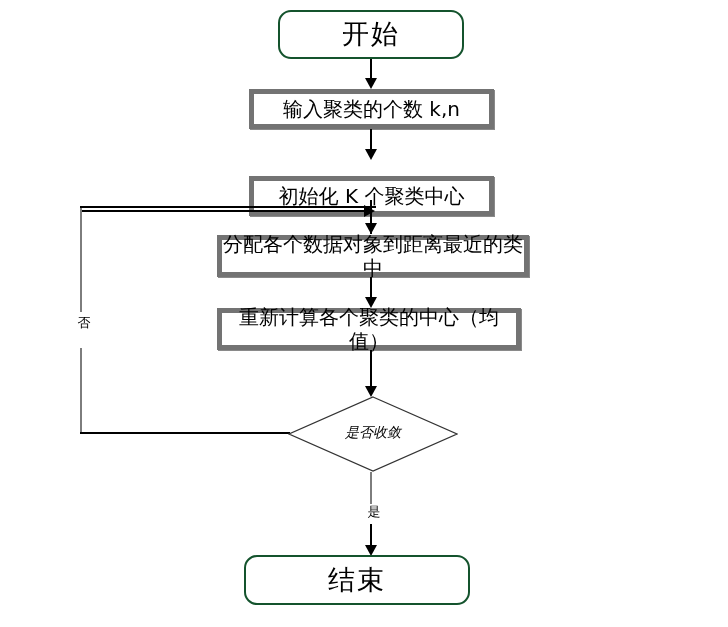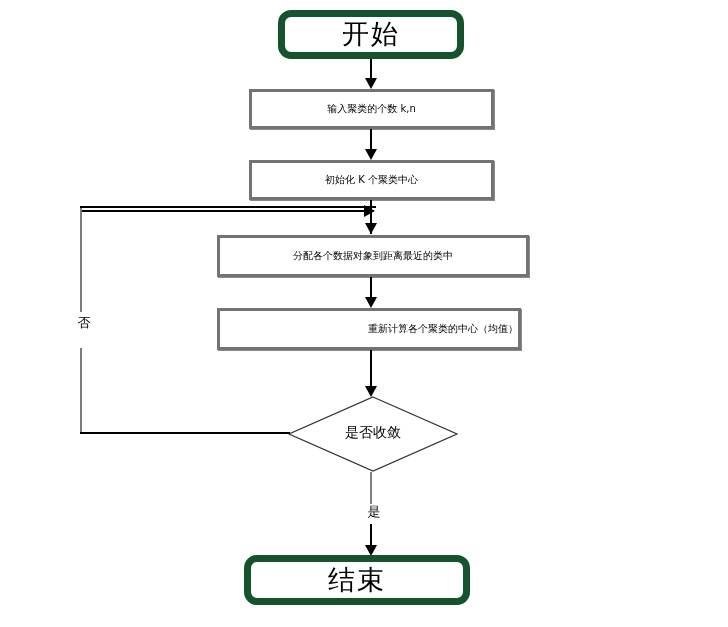--- a/index.html
+++ b/index.html
@@ -23,30 +23,30 @@
     display: flex;
     align-items: center;
     justify-content: center;
     background: #ffffff;
     text-align: center;
     color: #000000;
     line-height: 1.2;
   }
   
   .terminator {
-    border: 7px solid #14532d;
+    border: 2px solid #14532d;
     border-radius: 13px;
     font-size: 27px;
     letter-spacing: 2px;
   }
   
   .process {
-    border: 3px solid #737373;
+    border: 5px solid #737373;
     box-shadow: 1px 1px 0 0 #8a8a8a;
-    font-size: 10px;
+    font-size: 20px;
   }
   
   .decision-wrap {
     position: absolute;
   }
   .decision-wrap svg {
     position: absolute;
     left: 0;
     top: 0;
     display: block;
@@ -106,21 +106,21 @@
   <div class="line-v" style="left:370px; top:59px; width:2px; height:22px;"></div>
   <div class="arrow-down" style="left:365px; top:78px;"></div>
 
   <div class="node process" style="left:249px; top:89px; width:245px; height:40px;">
     <span>输入聚类的个数 k,n</span>
   </div>
 
   <div class="line-v" style="left:370px; top:129px; width:2px; height:23px;"></div>
   <div class="arrow-down" style="left:365px; top:149px;"></div>
 
-  <div class="node process" style="left:249px; top:160px; width:245px; height:40px;justify-content:center;">
+  <div class="node process" style="left:249px; top:176px; width:245px; height:40px;justify-content:center;">
     <span>初始化 K 个聚类中心</span>
   </div>
 
   <div class="line-v" style="left:370px; top:200px; width:2px; height:34px;"></div>
   <div class="arrow-down" style="left:365px; top:223px;"></div>
 
   <div class="line-h" style="left:80px; top:206px; width:296px; height:2px;"></div>
   <div class="line-h" style="left:80px; top:210px; width:290px; height:2px;"></div>
   <div class="arrow-right" style="left:364px; top:205px;"></div>
 
@@ -141,21 +141,21 @@
     <span>重新计算各个聚类的中心（均值）</span>
   </div>
 
   <div class="line-v" style="left:370px; top:350px; width:2px; height:42px;"></div>
   <div class="arrow-down" style="left:365px; top:386px;"></div>
 
   <div class="decision-wrap" style="left:288px; top:396px; width:170px; height:76px;">
     <svg width="170" height="76" viewBox="0 0 170 76">
       <polygon points="85,1 169,38 85,75 1,38" fill="#ffffff" stroke="#333333" stroke-width="1.3"></polygon>
     </svg>
-    <div class="decision-label" style="top:28px;">是否收敛</div>
+    <div class="decision-label" style="top:28px;font-style:italic;">是否收敛</div>
   </div>
 
   <div class="line-v gray" style="left:370px; top:472px; width:2px; height:32px;"></div>
   <div class="edge-label" style="left:358px; top:504px; width:26px;">是</div>
   <div class="line-v" style="left:370px; top:524px; width:2px; height:28px;"></div>
   <div class="arrow-down" style="left:365px; top:545px;"></div>
 
   <div class="node terminator" style="left:244px; top:555px; width:226px; height:50px;">
     <span>结束</span>
   </div>

